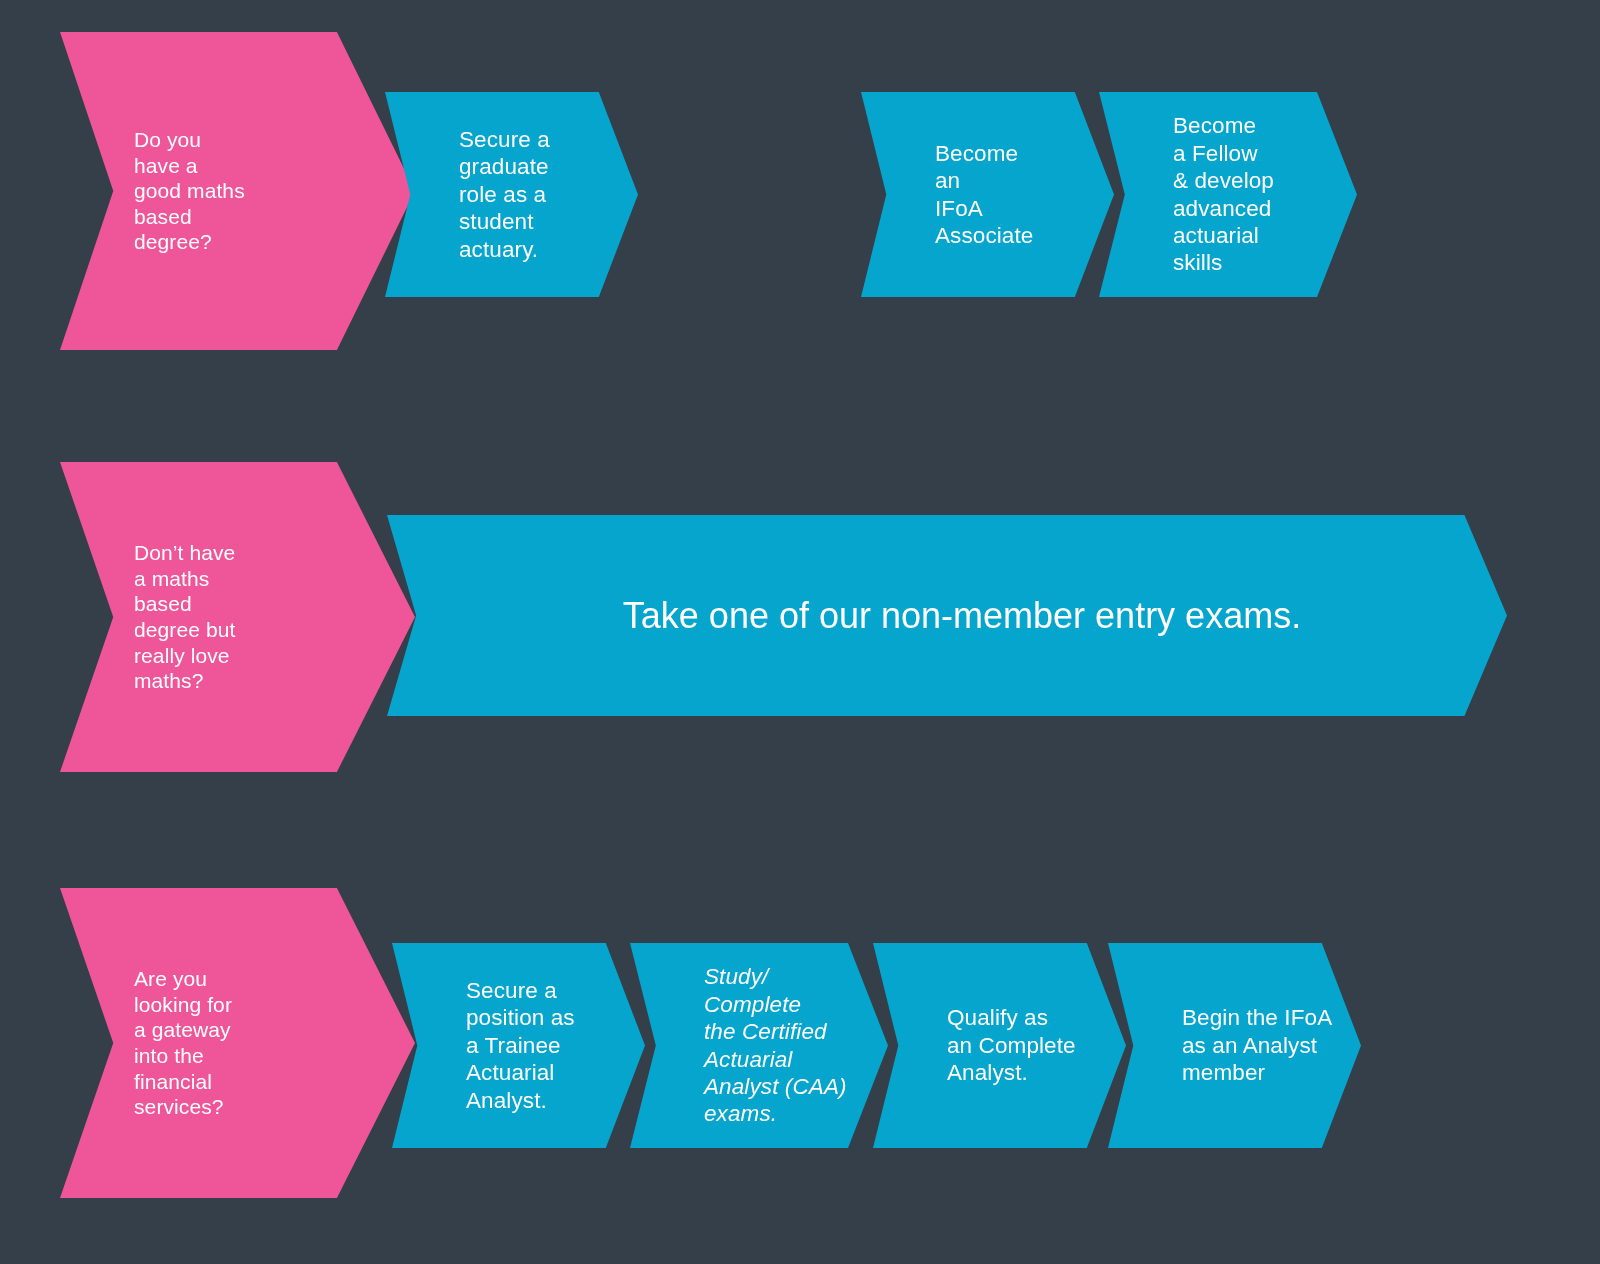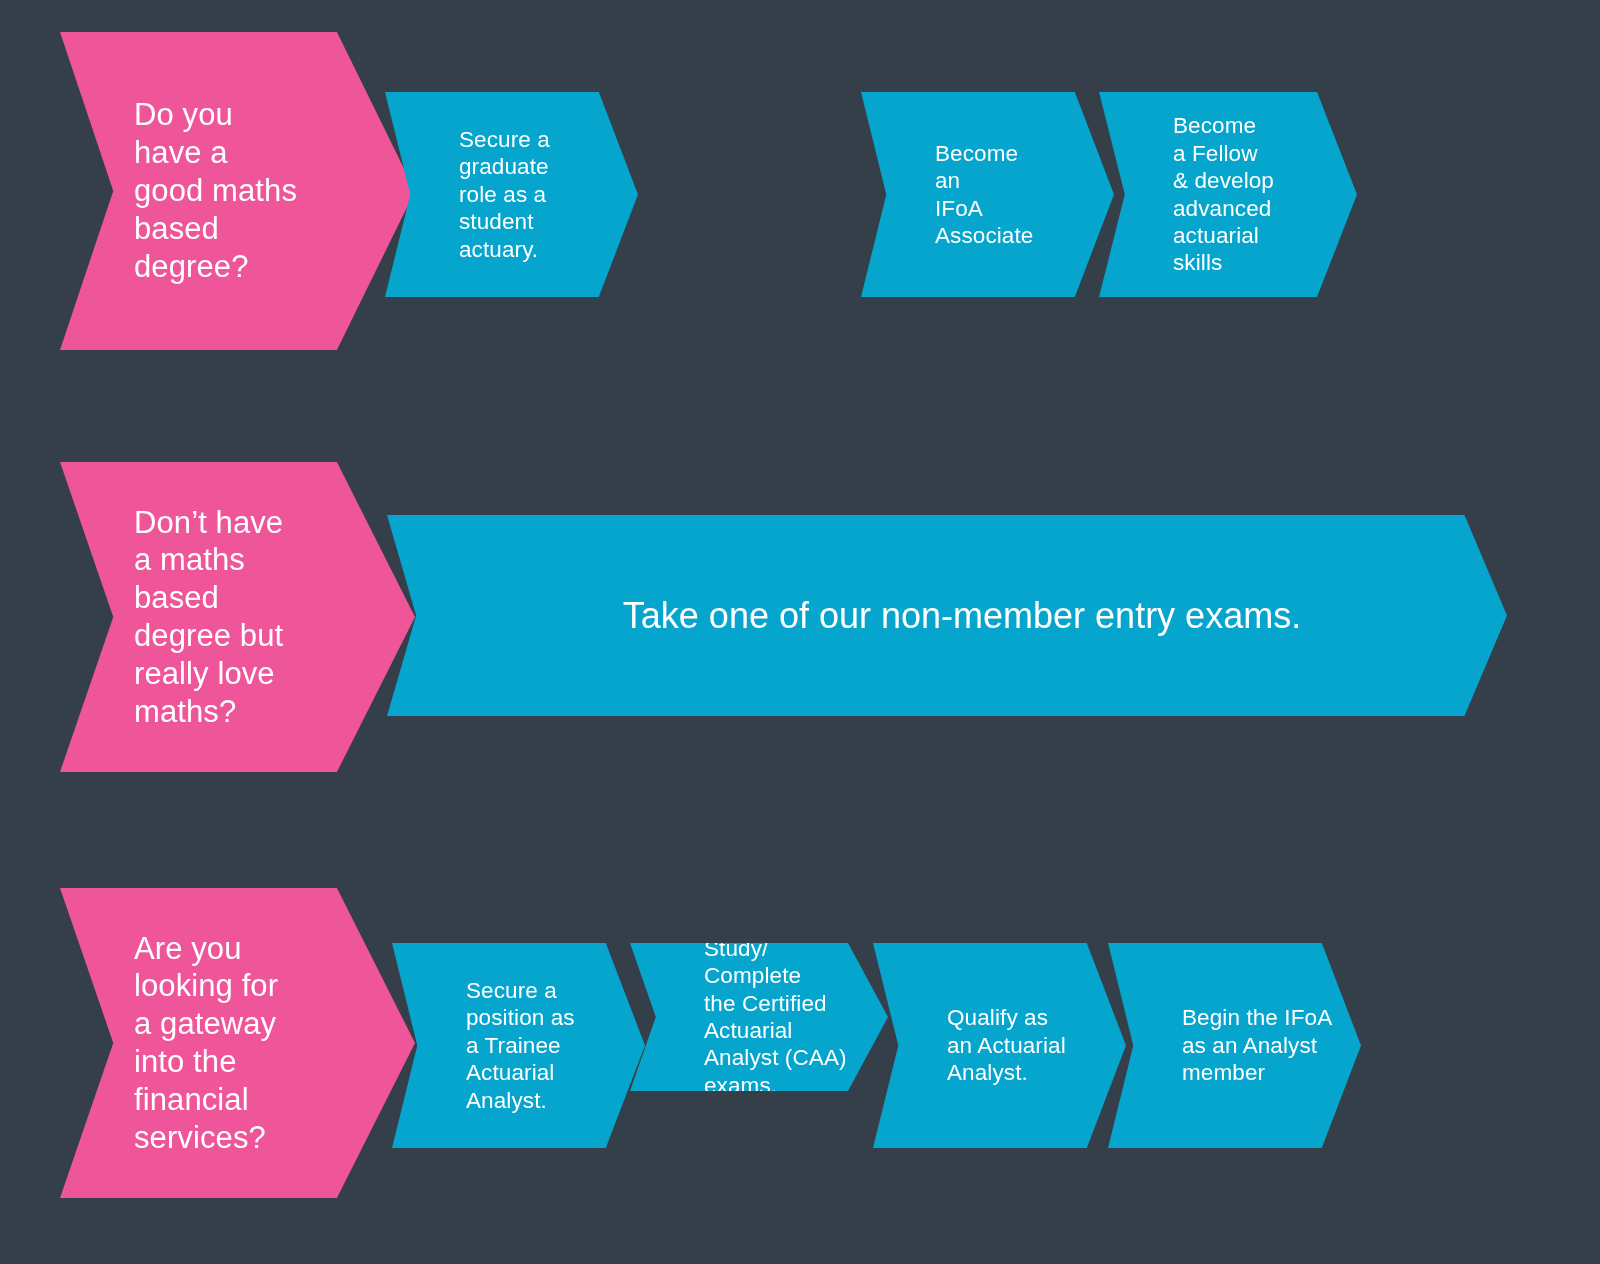--- a/index.html
+++ b/index.html
@@ -30,21 +30,21 @@
     color: #ffffff;
     line-height: 1.22;
     white-space: pre-line;
   }
 
   
   .chev-pink {
     background: #ef5599;
     -webkit-clip-path: polygon(0% 0%, 78% 0%, 100% 50%, 78% 100%, 0% 100%, 15% 50%);
     clip-path: polygon(0% 0%, 78% 0%, 100% 50%, 78% 100%, 0% 100%, 15% 50%);
-    font-size: 31px;
+    font-size: 21px;
     letter-spacing: 0.1px;
   }
   .chev-pink .txt {
     padding-left: 74px;
     padding-right: 40px;
   }
 
   
   .chev-blue {
     background: #06a5cd;
@@ -135,32 +135,32 @@
   </div>
 
   <div class="chev chev-blue" style="left:392px; top:943px; width:253px; height:205px;">
     <span class="txt">Secure a
 position as
 a Trainee
 Actuarial
 Analyst.</span>
   </div>
 
-  <div class="chev chev-blue" style="left:630px; top:943px; width:258px; height:148px;">
+  <div class="chev chev-blue" style="left:630px; top:943px; width:258px; height:205px;font-style:italic;">
     <span class="txt">Study/
 Complete
 the Certified
 Actuarial
 Analyst (CAA)
 exams.</span>
   </div>
 
   <div class="chev chev-blue" style="left:873px; top:943px; width:253px; height:205px;">
     <span class="txt">Qualify as
-an Actuarial
+an Complete
 Analyst.</span>
   </div>
 
   <div class="chev chev-blue" style="left:1108px; top:943px; width:253px; height:205px;">
     <span class="txt">Begin the IFoA
 as an Analyst
 member</span>
   </div>
 
 </div>

